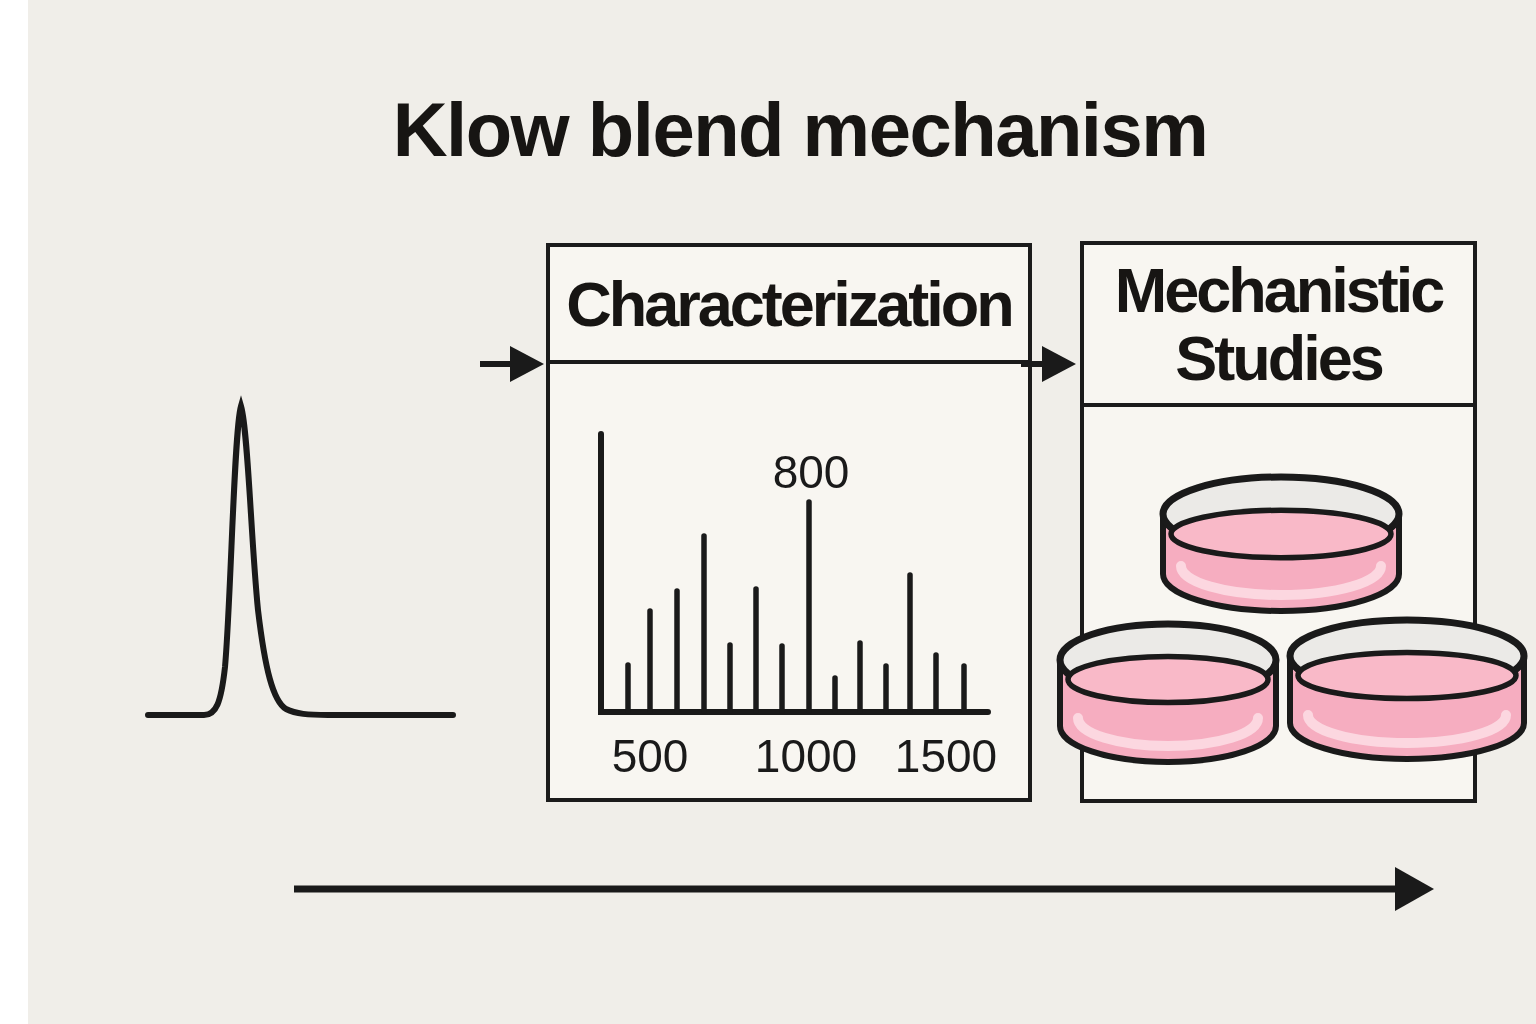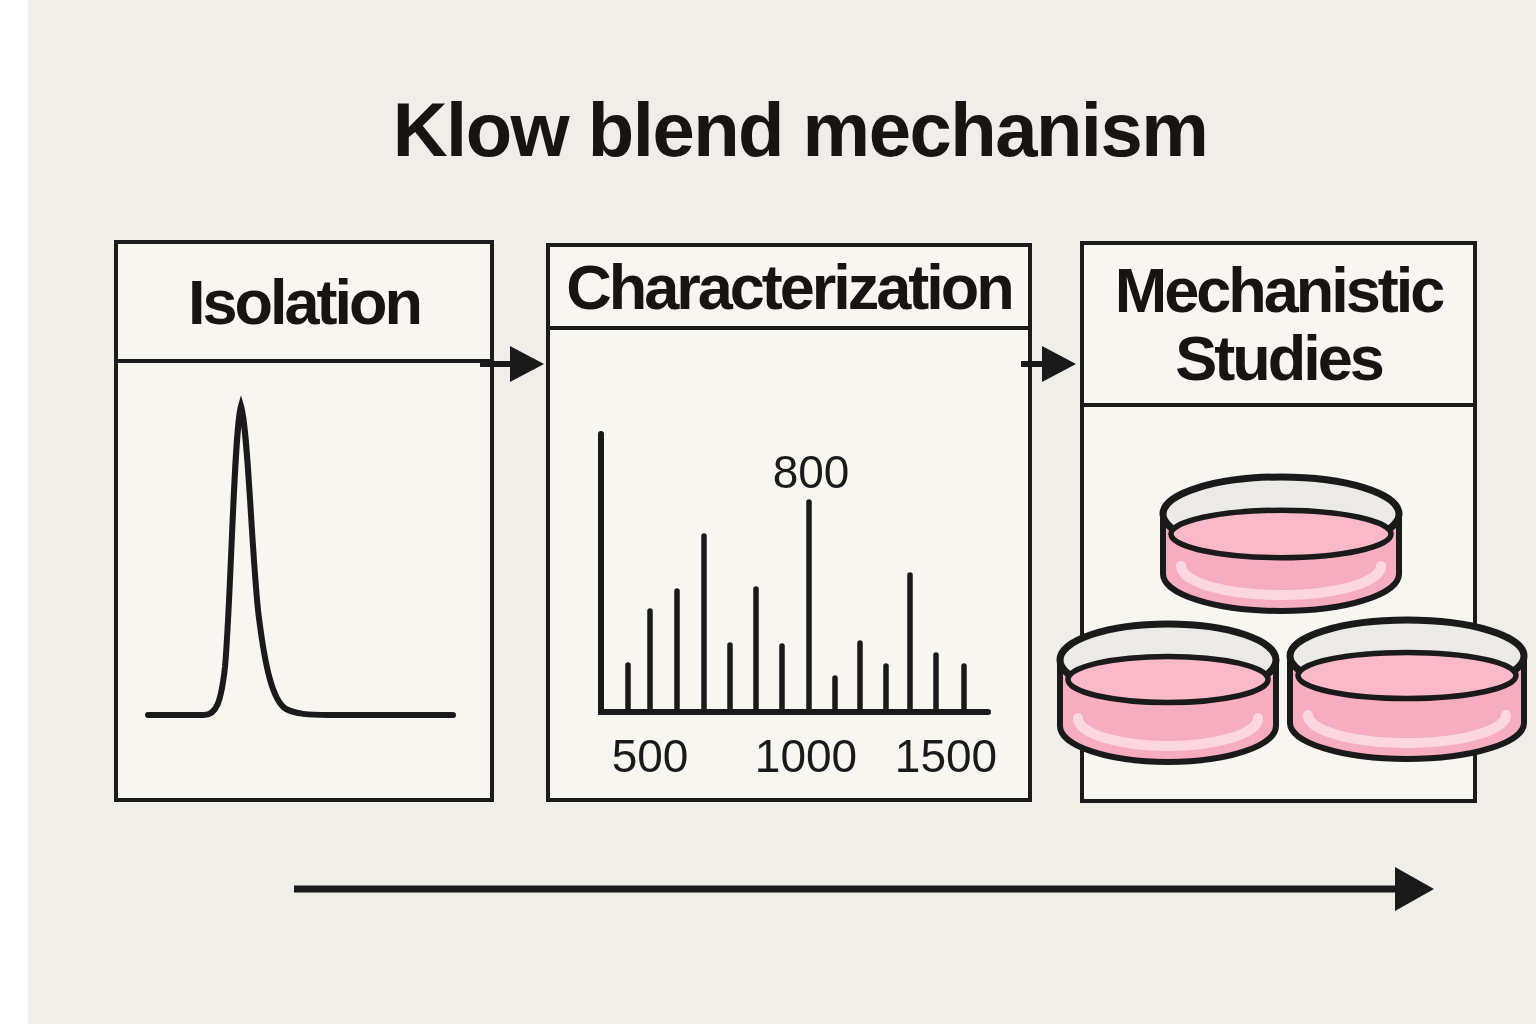--- a/index.html
+++ b/index.html
@@ -38,42 +38,39 @@
     border-bottom:4px solid #1b1b1b;
     box-sizing:border-box;
     font-size:63px;
     font-weight:700;
     letter-spacing:-3px;
     line-height:68px;
     color:#171513;
     padding:0 8px;
   }
   #box-isolation .step-header{ height:119px; }
-  #box-characterization .step-header{ height:83px; }
+  #box-characterization .step-header{ height:117px; }
   #box-mechanistic .step-header{ height:162px; }
   #overlay{
     position:absolute;
     left:0;top:0;
     pointer-events:none;
   }
   #overlay text{
     font-family:"Liberation Sans", sans-serif;
     fill:#1a1a1a;
   }
 </style>
 </head>
 <body>
 
 <div id="canvas">
 
   <div class="title">Klow blend mechanism</div>
 
-  <div class="step-box" id="box-isolation">
-    <div class="step-header">Isolation</div>
-  </div>
 
   <div class="step-box" id="box-characterization">
     <div class="step-header">Characterization</div>
   </div>
 
   <div class="step-box" id="box-mechanistic">
     <div class="step-header">Mechanistic Studies</div>
   </div>
 
   <svg id="overlay" width="1536" height="1024" viewBox="0 0 1536 1024">

